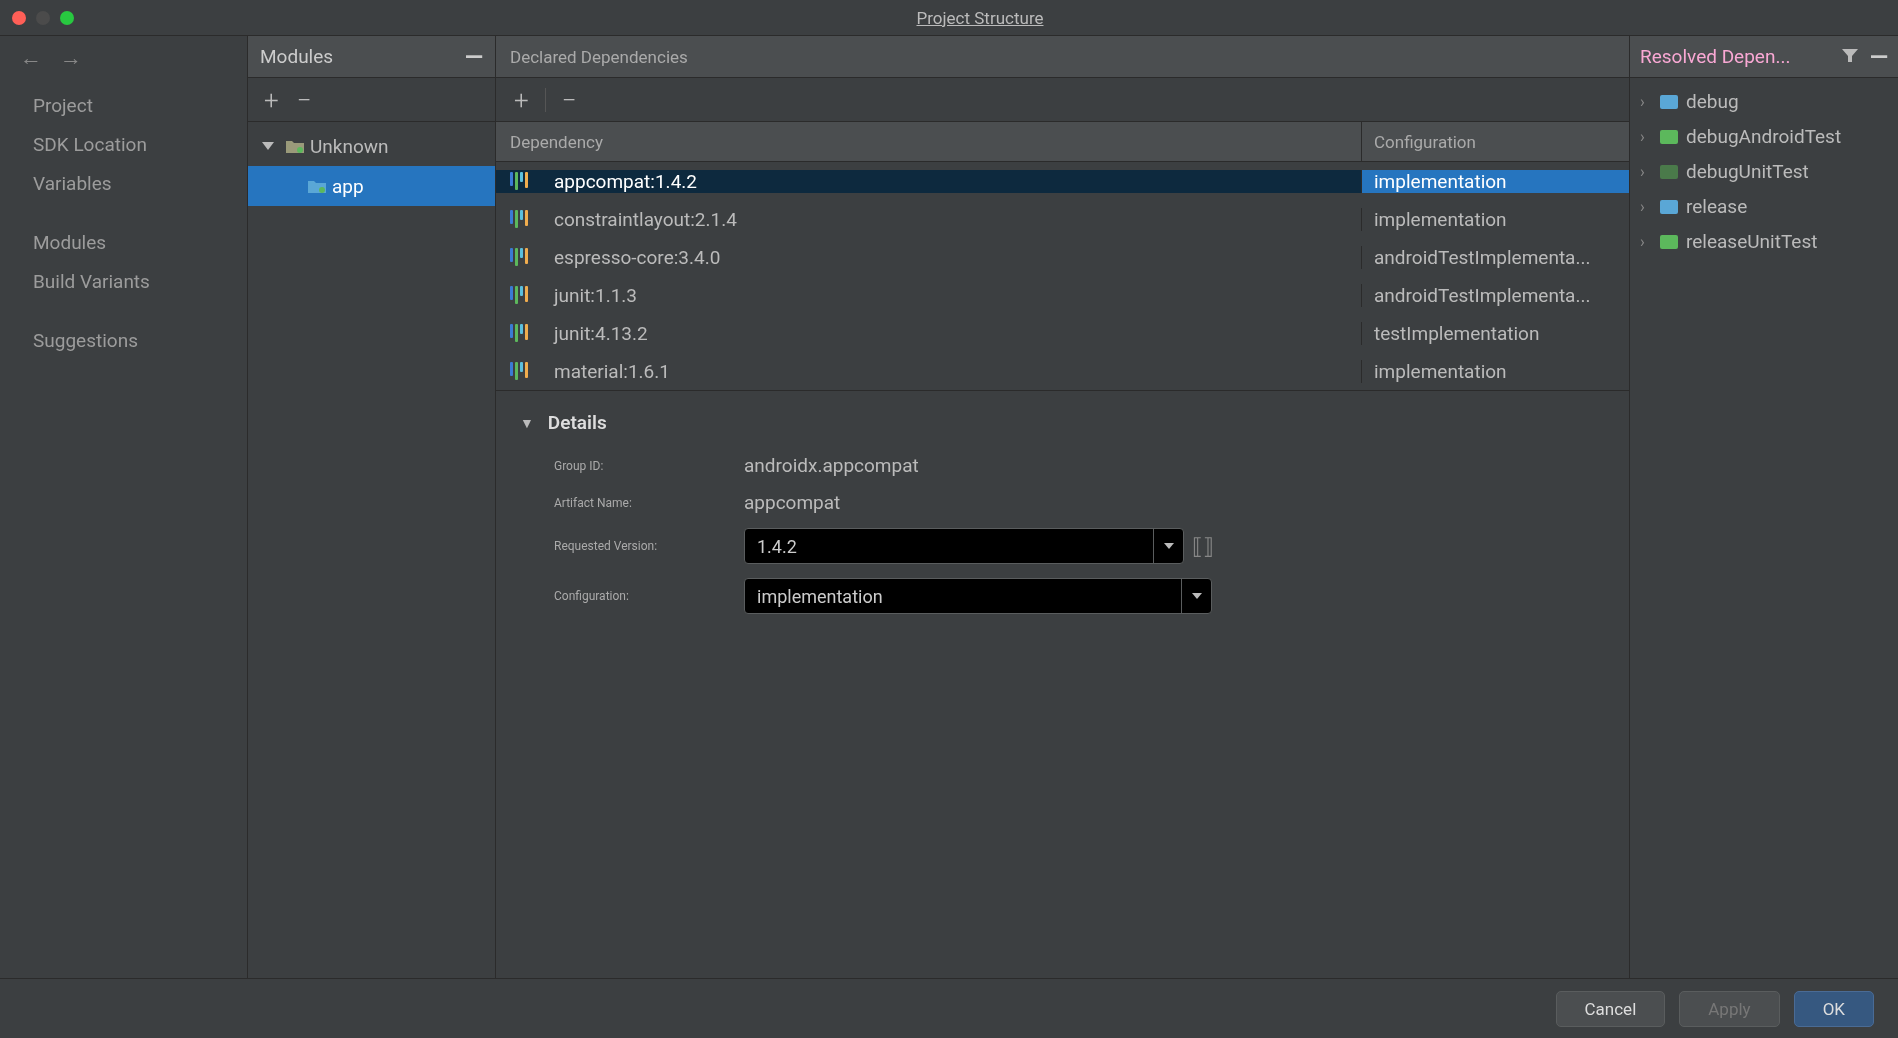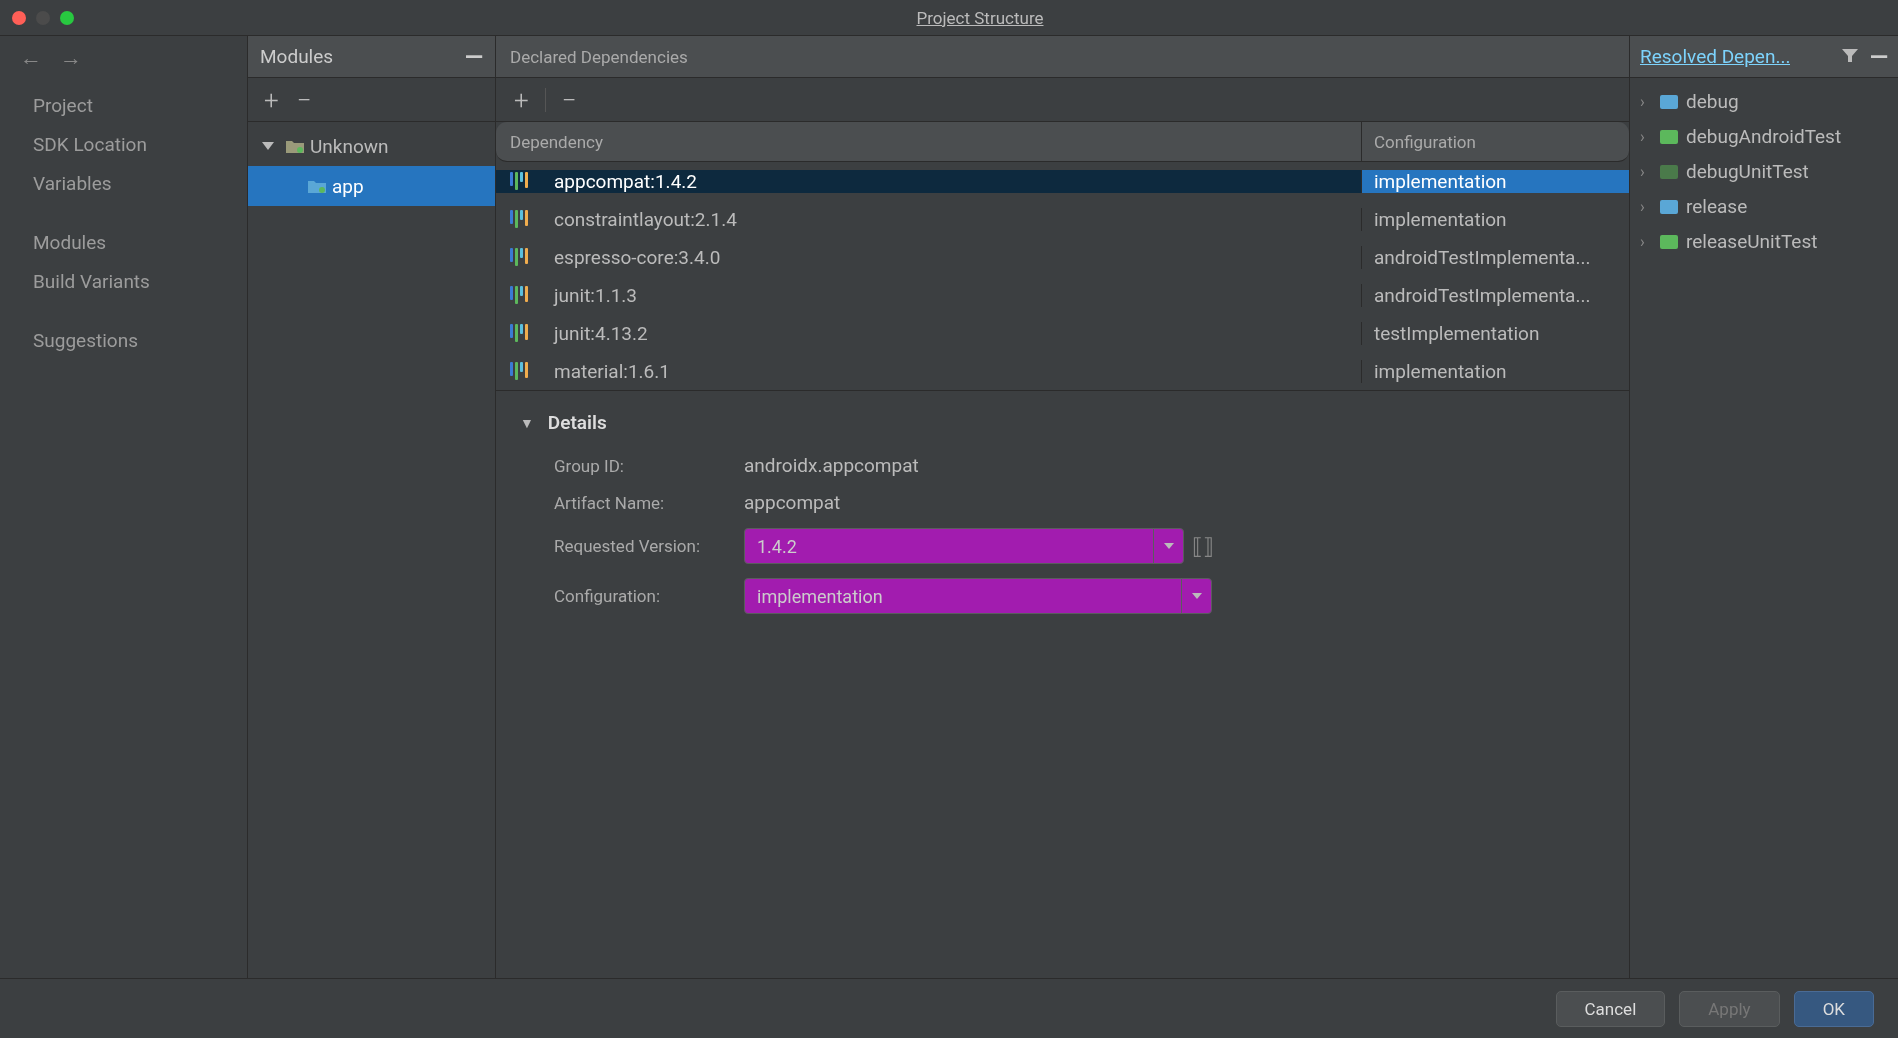--- a/index.html
+++ b/index.html
@@ -42,21 +42,21 @@
   .folder-icon { display: inline-flex; align-items: center; }
   
   
   .center { flex: 1; display: flex; flex-direction: column; border-right: 1px solid #2b2b2b; min-width: 0; }
   .center-header { height: 42px; display: flex; align-items: center; padding: 0 14px; background: #4b4e50; border-bottom: 1px solid #2b2b2b; color: #aaa; font-size: 17px; }
   .center-toolbar { height: 44px; display: flex; align-items: center; gap: 4px; padding: 0 10px; border-bottom: 1px solid #2b2b2b; }
   .center-toolbar .tb-btn { padding: 0 8px; }
   .tb-sep { width: 1px; height: 24px; background: #555; margin: 0 4px; }
   
   .dep-table { flex-shrink: 0; }
-  .dep-head-row { display: flex; height: 40px; background: #4b4e50; border-bottom: 1px solid #2b2b2b; border-radius: 11px; }
+  .dep-head-row { display: flex; height: 40px; background: #4b4e50; border-bottom: 1px solid #2b2b2b; }
   .dep-col1 { flex: 1; padding-left: 14px; display: flex; align-items: center; color: #aaa; font-size: 17px; }
   .dep-col2 { width: 268px; padding-left: 12px; display: flex; align-items: center; color: #aaa; font-size: 17px; border-left: 1px solid #2b2b2b; }
   .dep-row { display: flex; height: 38px; align-items: center; cursor: pointer; }
   .dep-row.selected .dep-col1 { background: #0d293e; color: #fff; }
   .dep-row.selected .dep-col2 { background: #2675bf; color: #fff; }
   .dep-row:not(.selected) .dep-col1, .dep-row:not(.selected) .dep-col2 { color: #bbb; }
   .dep-row .dep-col1 { font-size: 19px; gap: 26px; }
   .dep-row .dep-col2 { font-size: 19px; }
   .dep-icon { display: inline-flex; gap: 2px; margin-left: 0; }
   .dep-icon span { width: 3px; border-radius: 1px; display: inline-block; }
@@ -65,33 +65,33 @@
   .dep-icon .b3 { height: 10px; background: #5bc0de; }
   .dep-icon .b4 { height: 16px; background: #f0ad4e; }
   .dep-icon-wrap { display: flex; align-items: flex-end; height: 18px; }
   
   
   .details-panel { border-top: 1px solid #2b2b2b; padding: 20px 24px; flex-shrink: 0; }
   .details-head { display: flex; align-items: center; gap: 14px; margin-bottom: 20px; }
   .details-head .tri { color: #bbb; font-size: 14px; }
   .details-head .lbl { font-weight: 600; color: #ddd; font-size: 19px; }
   .detail-row { display: flex; align-items: center; margin-bottom: 14px; padding-left: 34px; }
-  .detail-label { width: 190px; color: #aaa; font-size: 17px; }
+  .detail-label { width: 190px; color: #aaa; font-size: 12px; }
   .detail-val { color: #bbb; font-size: 19px; }
   .detail-input-wrap { display: flex; align-items: center; flex: 1; gap: 8px; }
-  .combo { flex: 1; display: flex; align-items: center; background: #a21caf; border: 1px solid #5a5d5e; border-radius: 4px; height: 36px; max-width: 440px; }
+  .combo { flex: 1; display: flex; align-items: center; background: #000000; border: 1px solid #5a5d5e; border-radius: 4px; height: 36px; max-width: 440px; }
   .combo-text { flex: 1; padding: 0 12px; color: #ccc; font-size: 18px; }
   .combo-btn { width: 30px; height: 100%; display: flex; align-items: center; justify-content: center; border-left: 1px solid #5a5d5e; cursor: pointer; }
   .combo-btn .cv { width: 0; height: 0; border-left: 5px solid transparent; border-right: 5px solid transparent; border-top: 6px solid #bbb; }
   .bracket { color: #888; font-size: 22px; }
   
   
   .right { width: 268px; display: flex; flex-direction: column; }
   .right-header { height: 42px; display: flex; align-items: center; justify-content: space-between; padding: 0 10px; background: #4b4e50; border-bottom: 1px solid #2b2b2b; }
-  .right-header-title { color: #7dd3fc; font-size: 19px; white-space: nowrap; overflow: hidden; text-overflow: ellipsis; max-width: 180px; text-decoration: underline; }
+  .right-header-title { color: #f9a8d4; font-size: 19px; white-space: nowrap; overflow: hidden; text-overflow: ellipsis; max-width: 180px; }
   .right-header-btns { display: flex; gap: 12px; align-items: center; }
   .filter-icon { color: #bbb; cursor: pointer; }
   .res-tree { padding: 6px 0; }
   .res-row { display: flex; align-items: center; gap: 8px; padding: 6px 10px; cursor: pointer; font-size: 19px; color: #bbb; }
   .res-chevron { color: #888; font-size: 16px; width: 12px; }
   .res-folder { width: 18px; height: 14px; border-radius: 2px; display: inline-block; }
   .res-folder.blue { background: #5aa7d6; }
   .res-folder.green { background: #5cb85c; }
   .res-folder.dark-green { background: #4a7a4a; }
 

